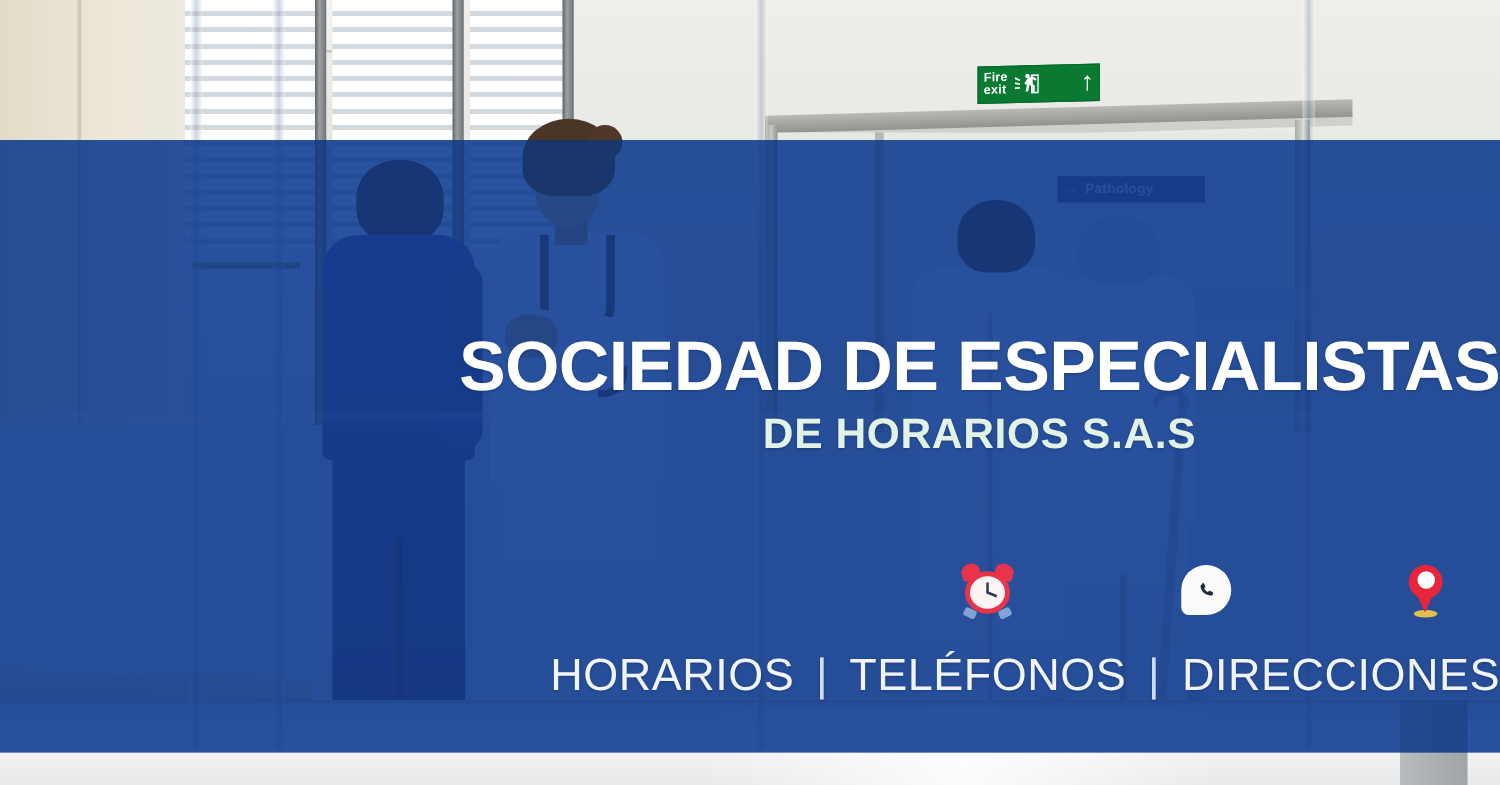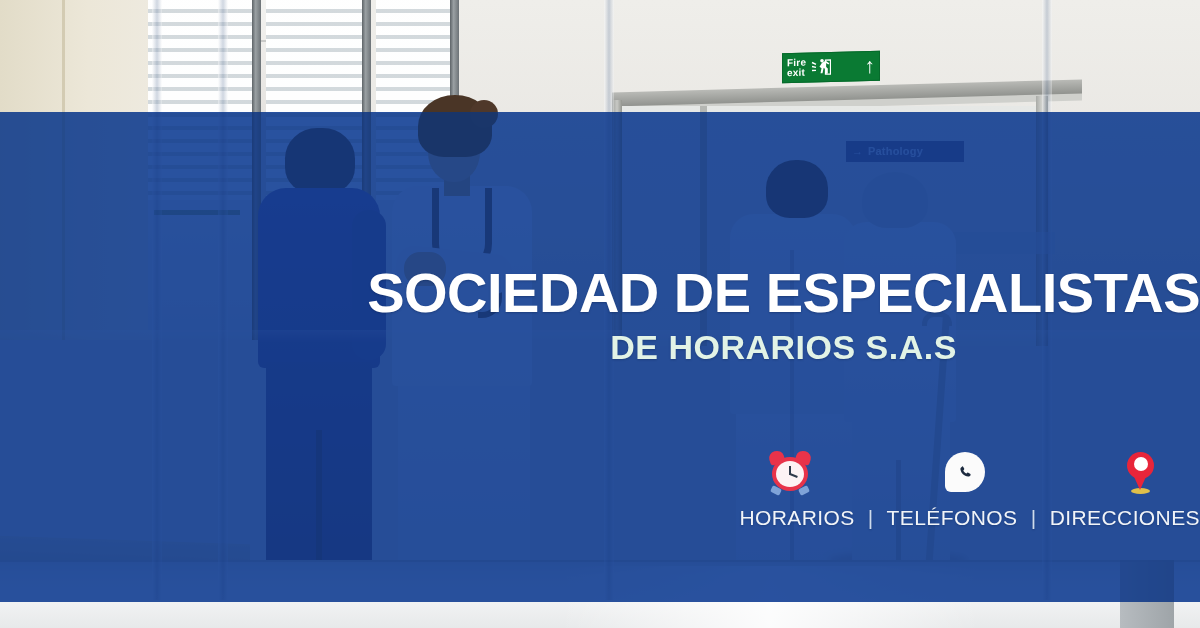--- a/index.html
+++ b/index.html
@@ -400,23 +400,23 @@
   .pin-dot {
     position:absolute; left:16px; top:7px; width:14px; height:14px;
     background:#ffffff; border-radius:50%;
   }
   .pin-base {
     position:absolute; left:13px; bottom:0; width:19px; height:6px;
     background:#e0c04a; border-radius:50%;
   }
 
   .links {
-    margin-top:8px;
+    margin-top:30px;
     color:#f1f4f8;
-    font-size:21px; line-height:31px;
+    font-size:36px; line-height:31px;
     letter-spacing:.4px;
     white-space:nowrap;
     text-shadow:0 1px 2px rgba(10,30,70,.3);
   }
   .links .sep { color:#cfdcec; padding:0 7px; }
 </style>
 </head>
 <body>
 
 <div class="banner">

